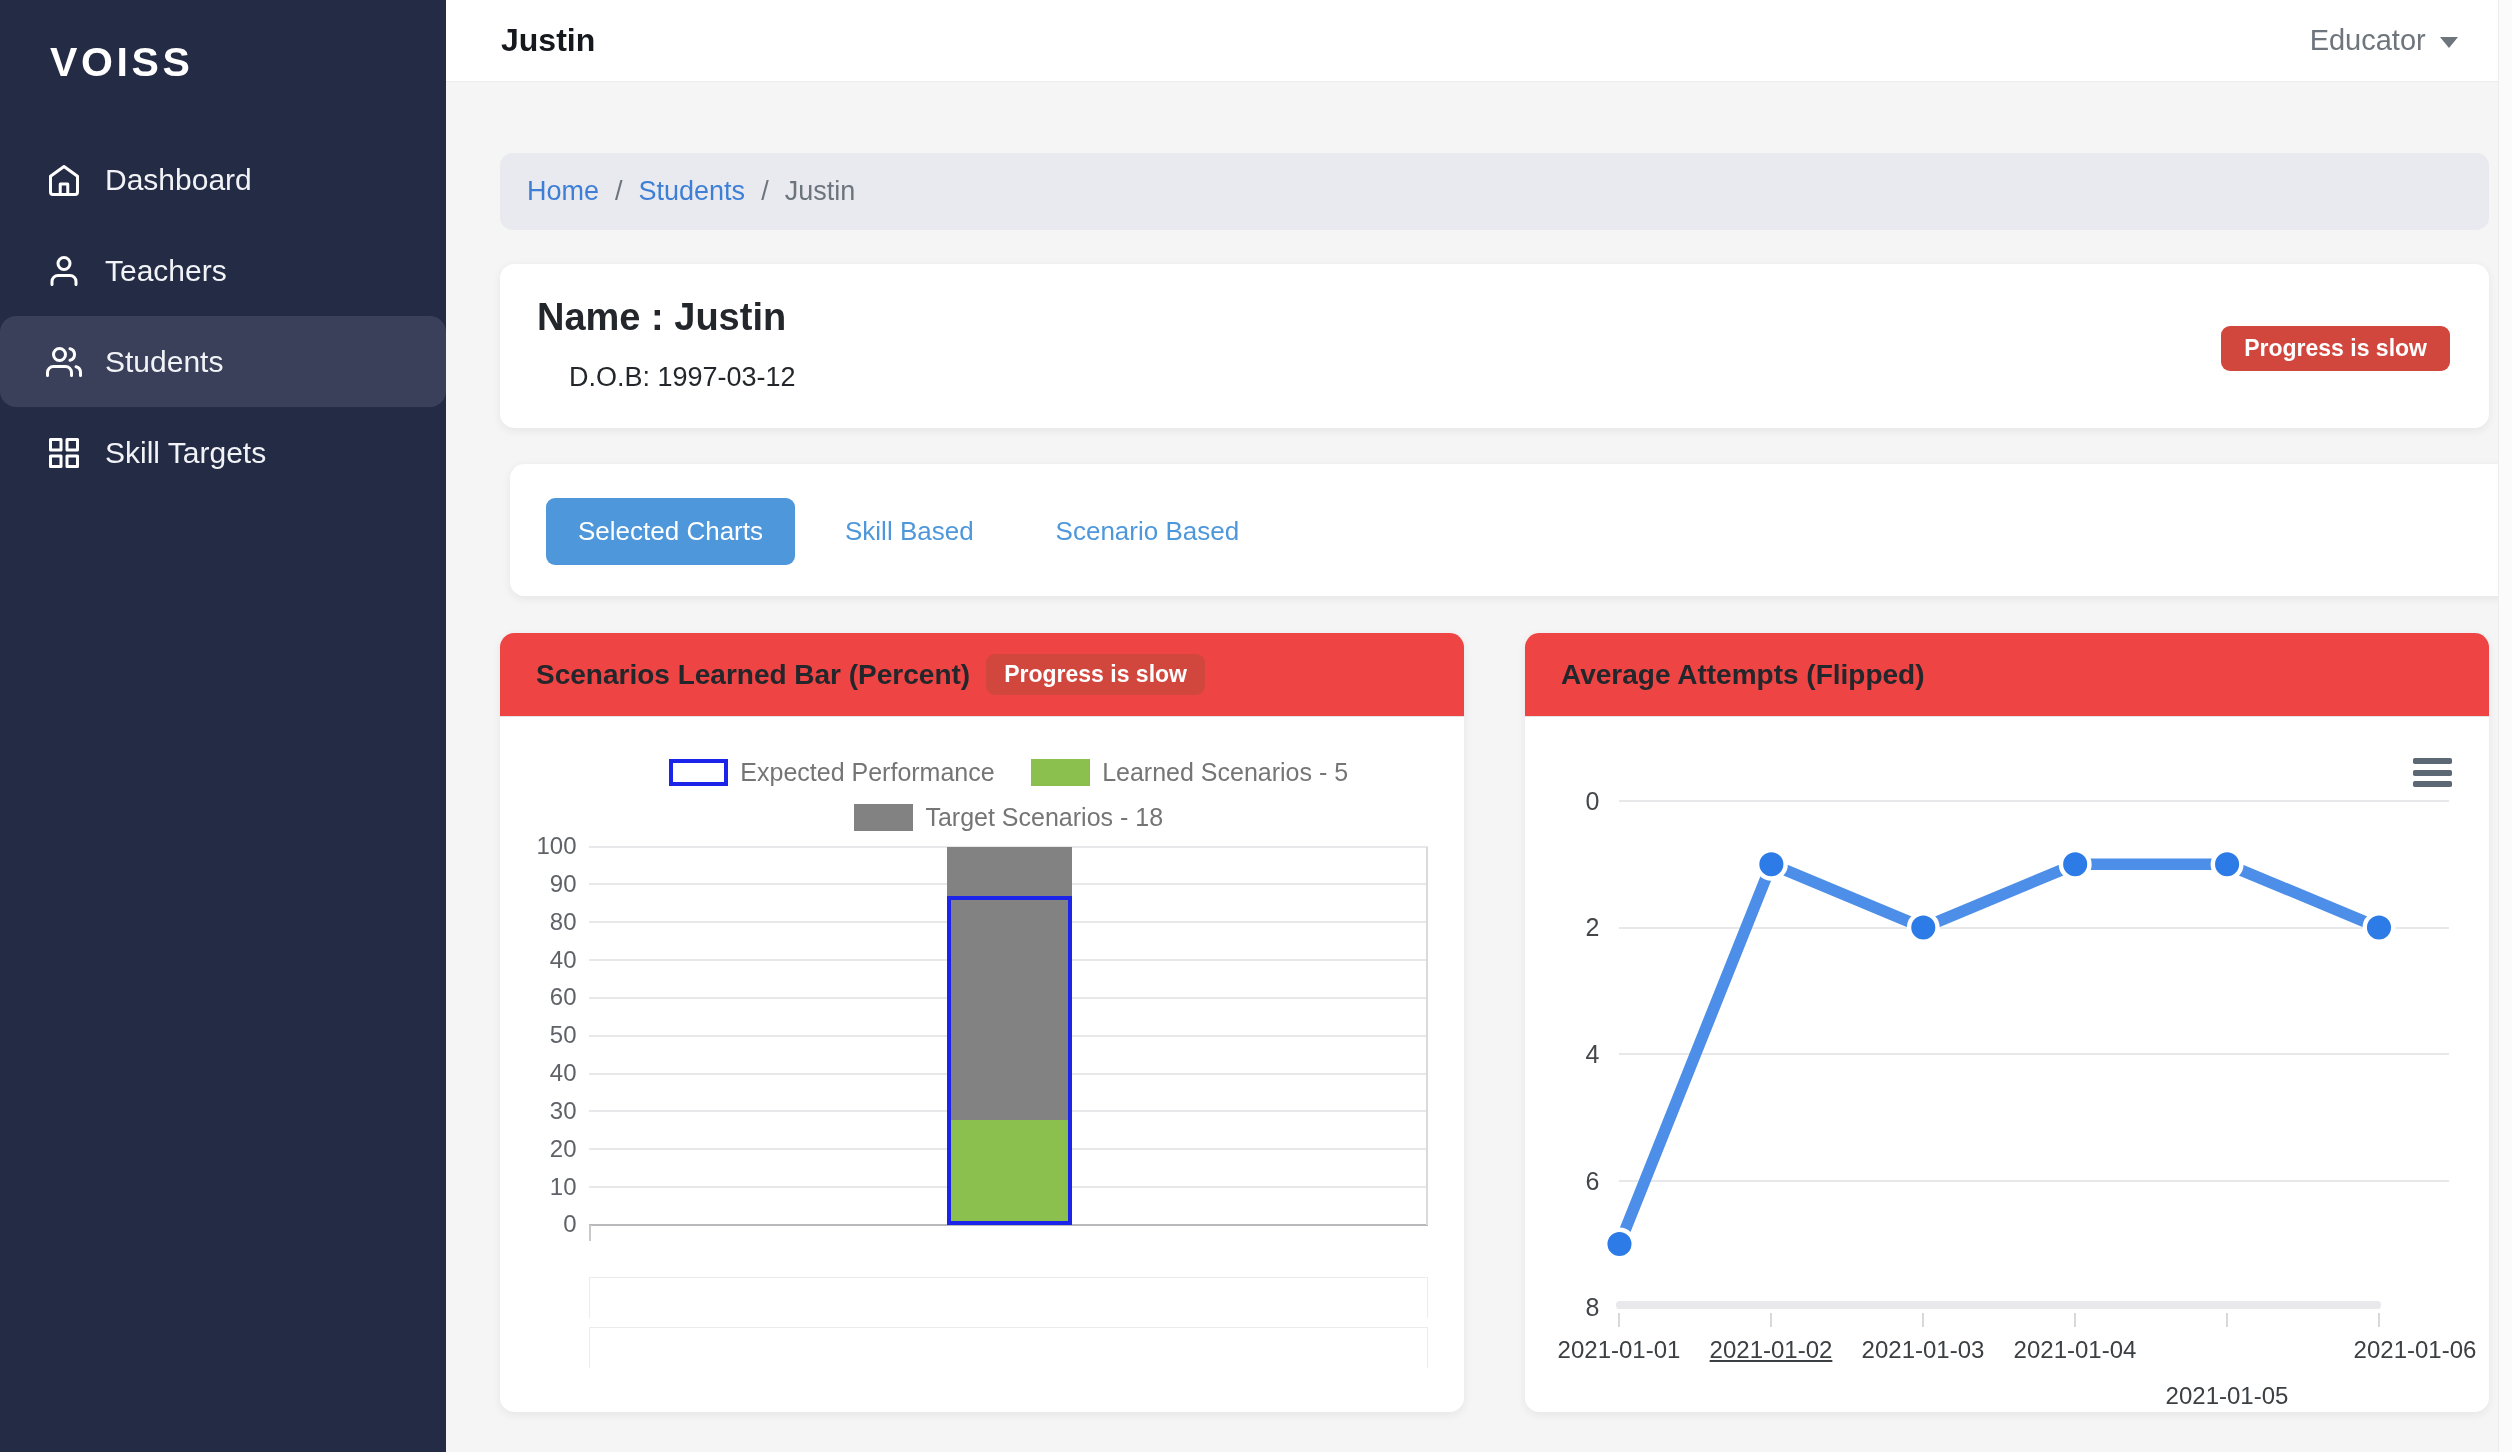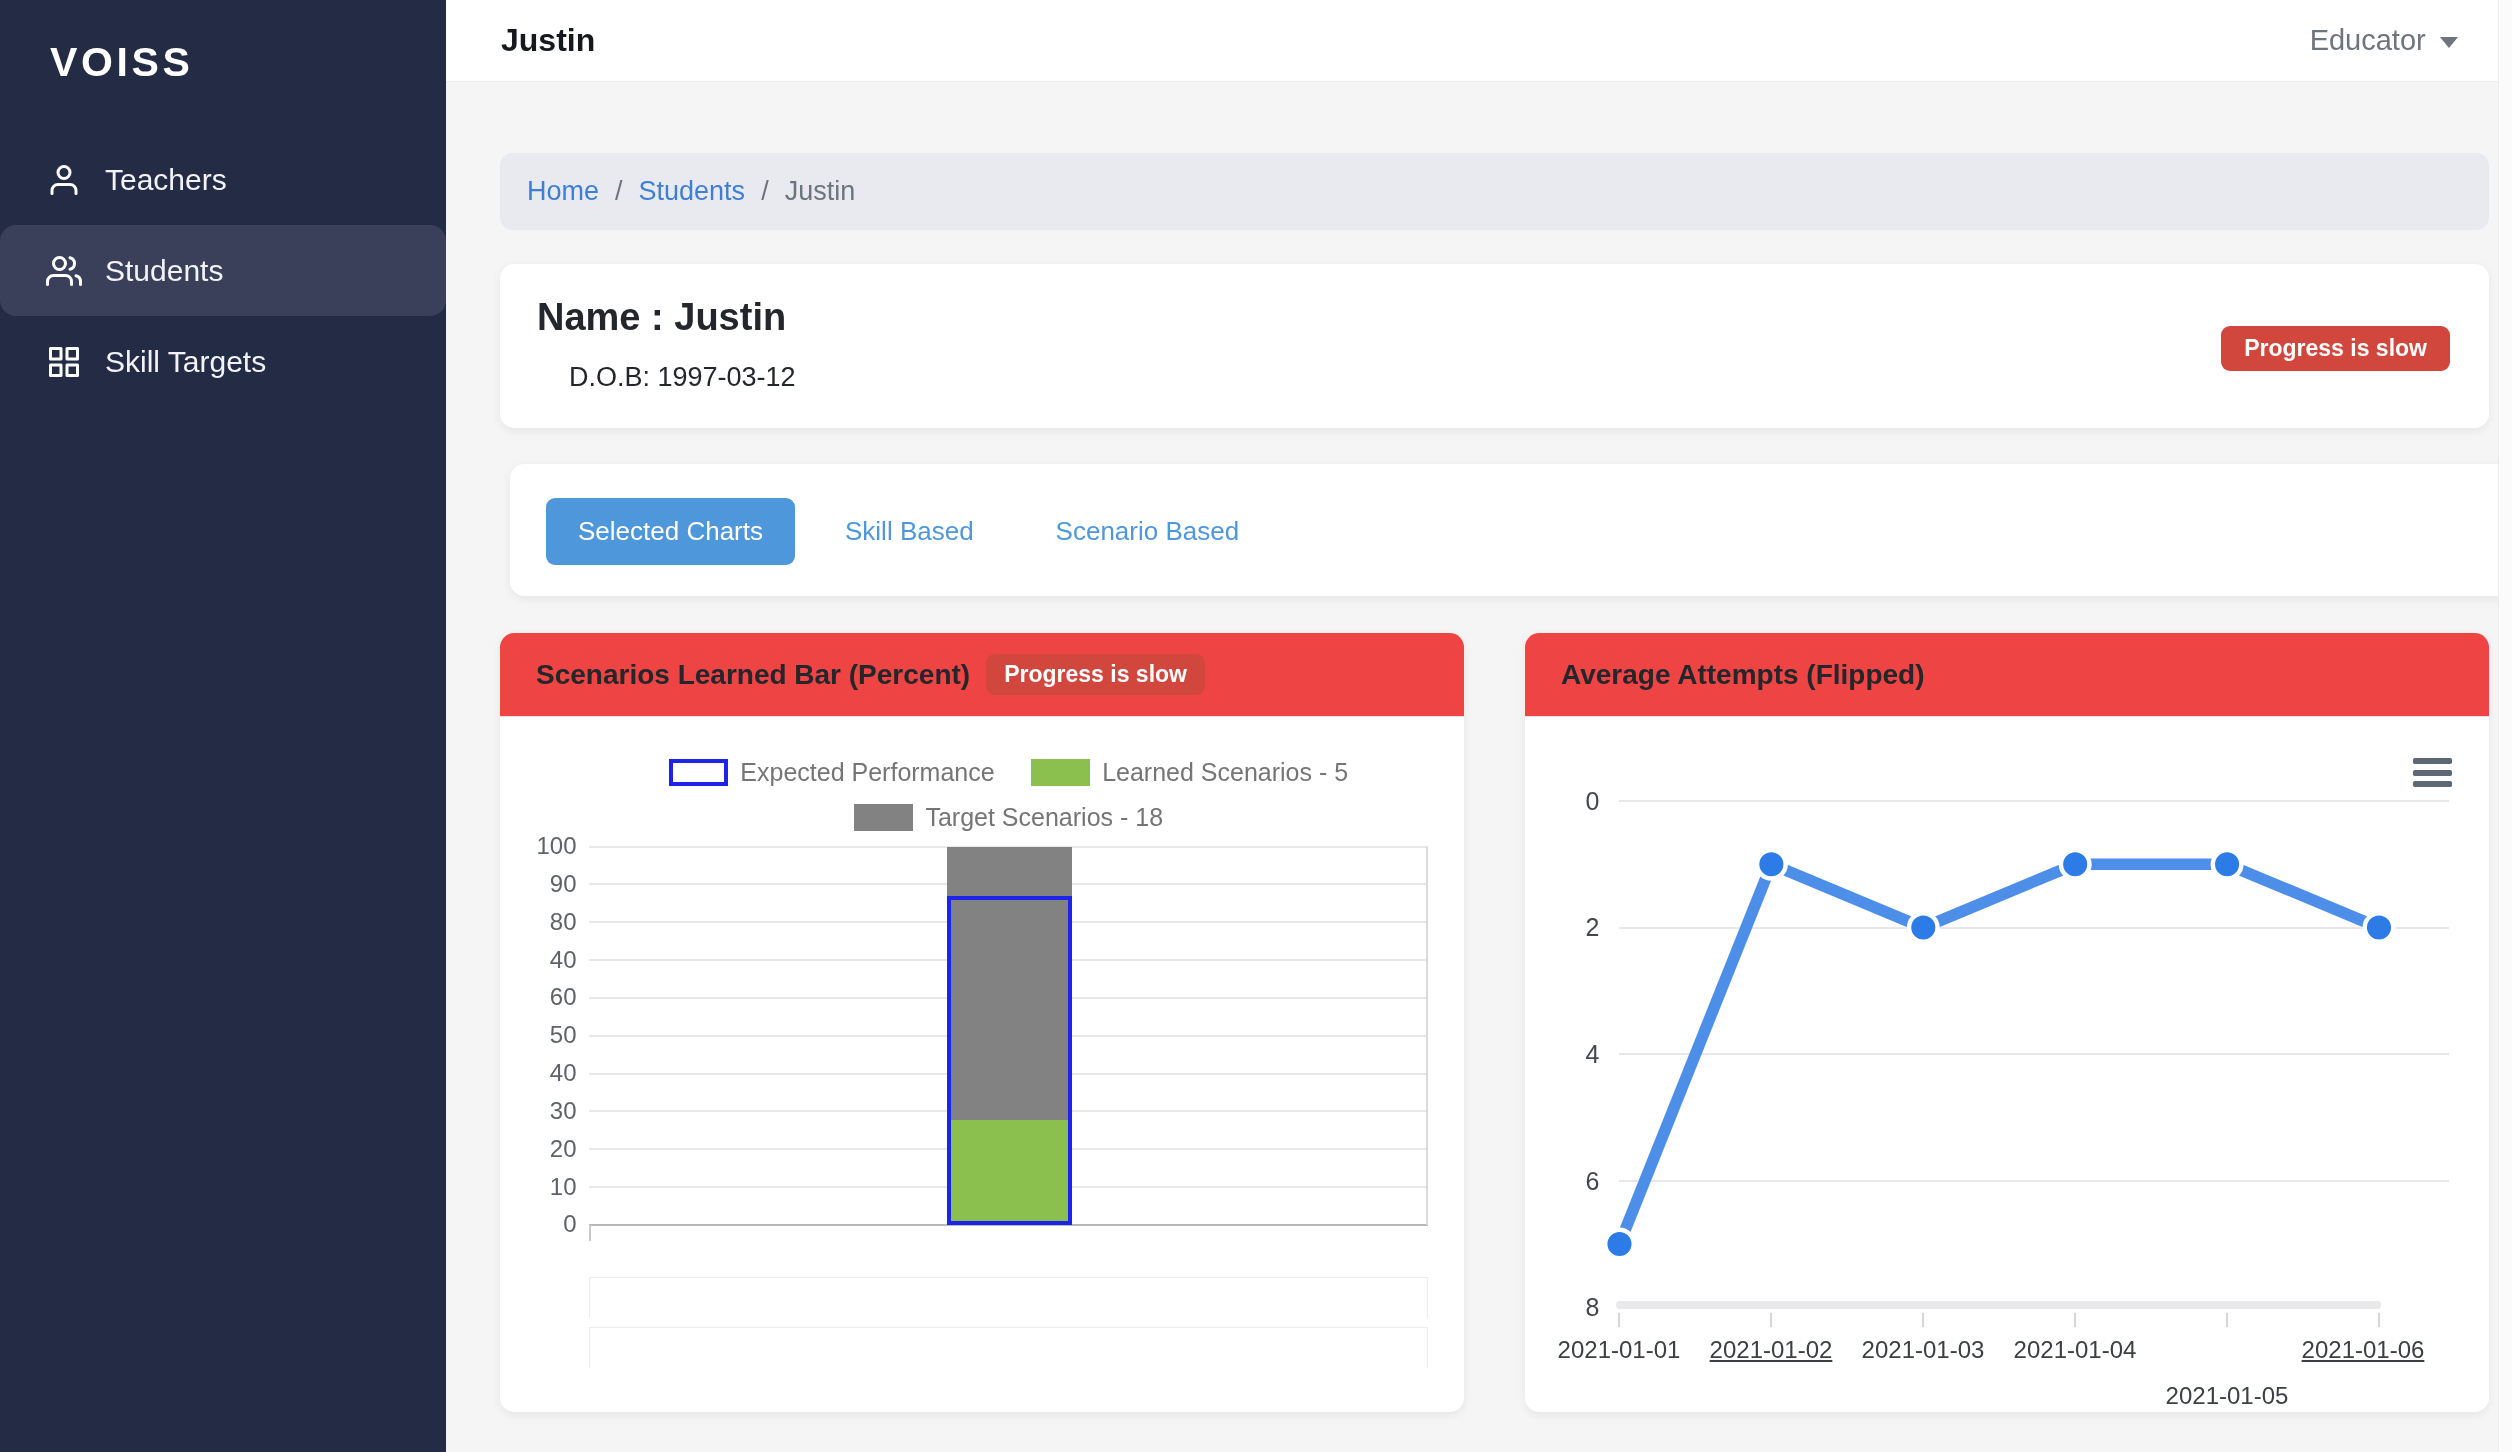--- a/index.html
+++ b/index.html
@@ -86,20 +86,29 @@
   .plot2 svg{position:absolute;left:0;top:0;overflow:visible;}
 
   .scroll-track{position:absolute;right:0;top:0;width:14.3px;height:1452px;background:#fbfbfc;border-left:1.8px solid #ececee;z-index:9;}
 </style>
 </head>
 <body>
 
 <div class="sidebar">
   <div class="brand">VOISS</div>
   <nav class="nav">
+      <div class="nav-item">
+        <span class="ic">
+          <svg viewBox="0 0 24 24">
+            <path d="M3 9.5 12 3l9 6.5V20a1.6 1.6 0 0 1-1.6 1.6H4.6A1.6 1.6 0 0 1 3 20Z"></path>
+            <path d="M9.5 21.6v-7h5v7"></path>
+          </svg>
+        </span>
+        <span class="lbl">Dashboard</span>
+      </div>
       <div class="nav-item">
         <span class="ic">
           <svg viewBox="0 0 24 24">
             <path d="M20 21v-2a4 4 0 0 0-4-4H8a4 4 0 0 0-4 4v2"></path>
             <circle cx="12" cy="7" r="4"></circle>
           </svg>
         </span>
         <span class="lbl">Teachers</span>
       </div>
       <div class="nav-item active">
@@ -236,21 +245,21 @@
         <div class="xlab" style="left: 0px;">2021-01-01</div>
         <div class="btick" style="left: 151px;"></div>
         <div class="xlab" style="left: 152px; text-decoration: underline;">2021-01-02</div>
         <div class="btick" style="left: 303px;"></div>
         <div class="xlab" style="left: 304px;">2021-01-03</div>
         <div class="btick" style="left: 455px;"></div>
         <div class="xlab" style="left: 456px;">2021-01-04</div>
         <div class="btick" style="left: 607px;"></div>
         <div class="xlab" style="left: 608px; margin-top: 46px;">2021-01-05</div>
         <div class="btick" style="left: 759px;"></div>
-        <div class="xlab" style="left: 744px; text-decoration: underline;">2021-01-06</div>
+        <div class="xlab" style="left: 796px;">2021-01-06</div>
         <svg width="830" height="542" viewBox="0 0 930 608">
           <polyline points="0,497 170.4,71 340.8,142 511.2,71 681.6,71 852,142" fill="none" stroke="#4d8fe8" stroke-width="13" stroke-linecap="round" stroke-linejoin="round"></polyline>
           <circle cx="0" cy="497" r="16" fill="#2d7be7" stroke="#fff" stroke-width="5"></circle>
           <circle cx="170.4" cy="71" r="16" fill="#2d7be7" stroke="#fff" stroke-width="5"></circle>
           <circle cx="340.8" cy="142" r="16" fill="#2d7be7" stroke="#fff" stroke-width="5"></circle>
           <circle cx="511.2" cy="71" r="16" fill="#2d7be7" stroke="#fff" stroke-width="5"></circle>
           <circle cx="681.6" cy="71" r="16" fill="#2d7be7" stroke="#fff" stroke-width="5"></circle>
           <circle cx="852" cy="142" r="16" fill="#2d7be7" stroke="#fff" stroke-width="5"></circle>
         </svg>
       </div>

